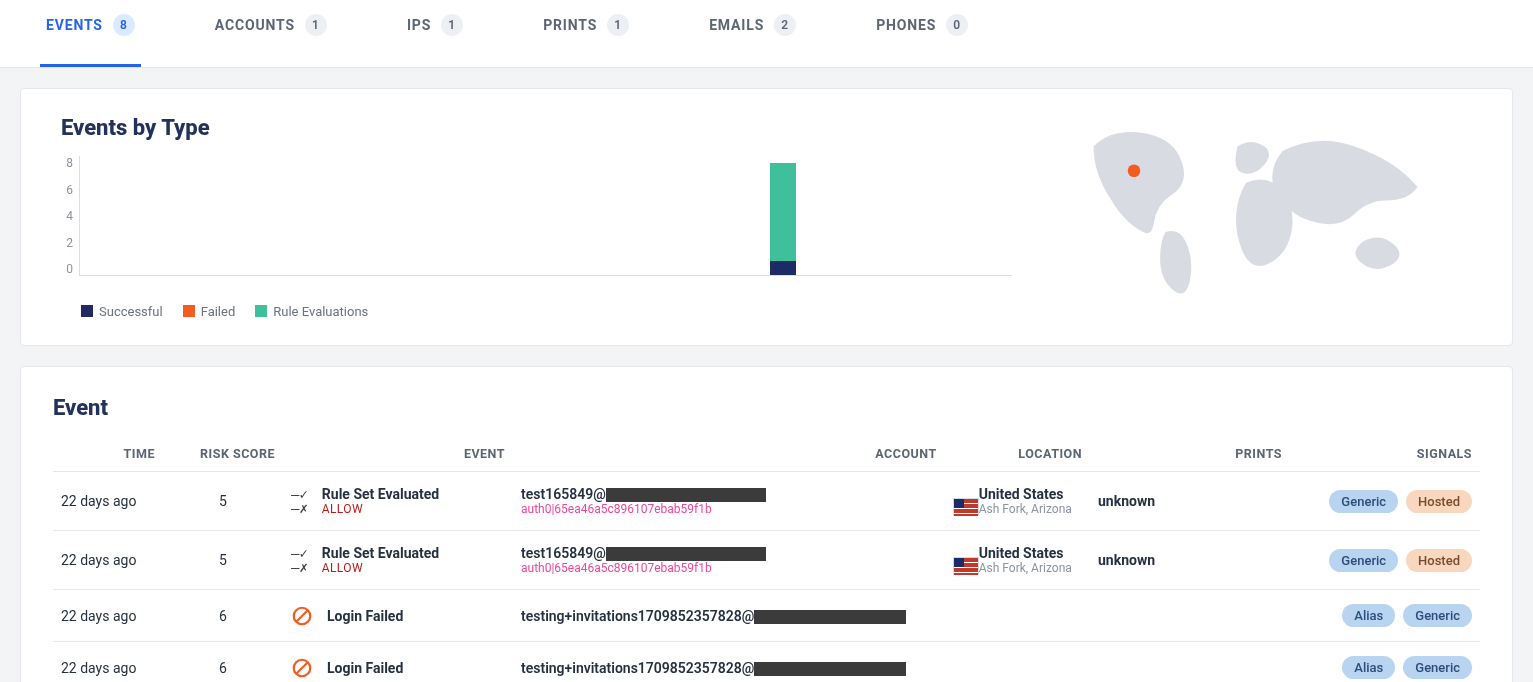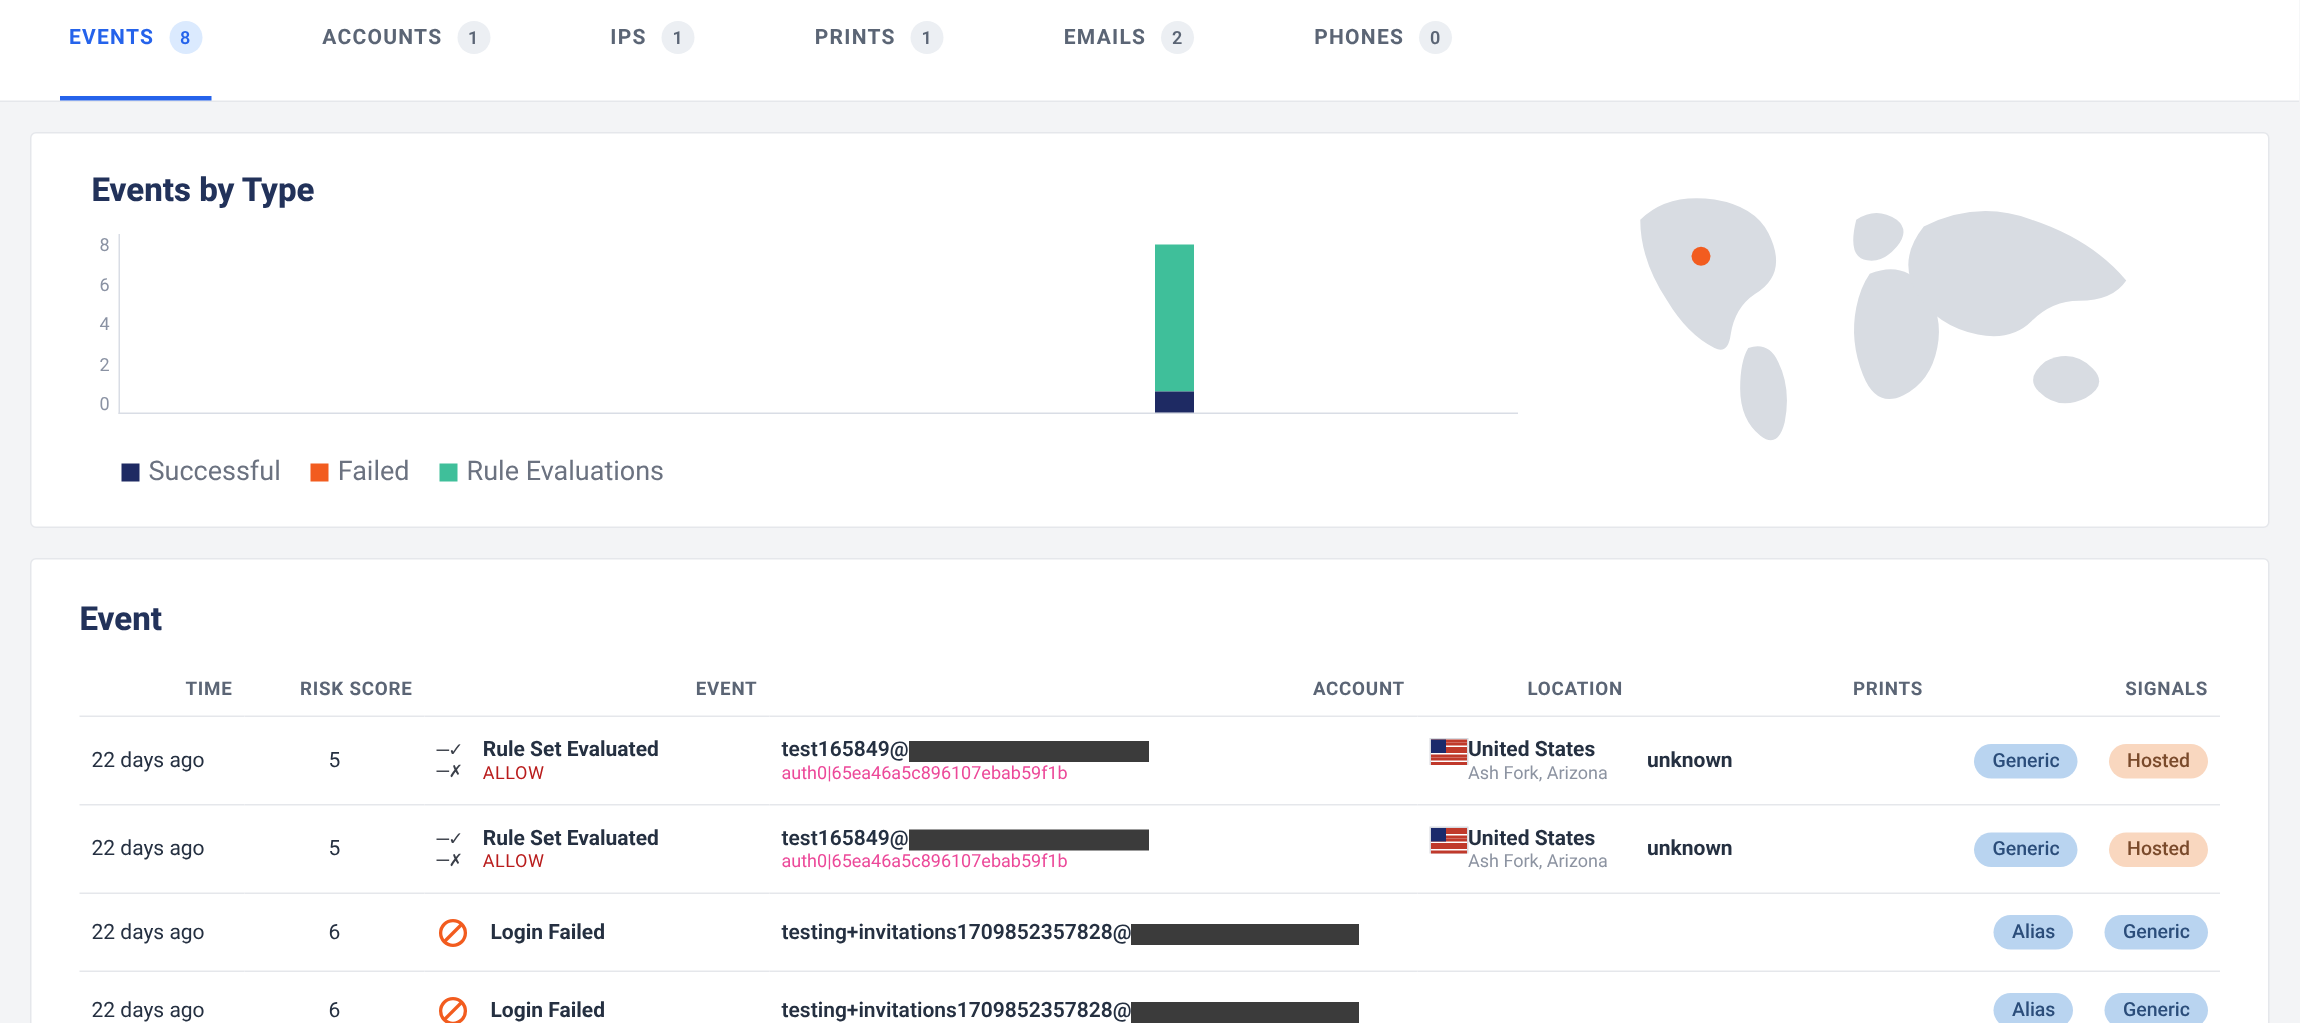--- a/index.html
+++ b/index.html
@@ -60,47 +60,47 @@
   h2.section-title{
     margin:0 0 16px;color:var(--heading);font-size:22px;font-weight:800;
   }
   
   .chart-area{display:flex;height:120px}
   .y-axis{display:flex;flex-direction:column;justify-content:space-between;align-items:flex-end;width:18px;padding-right:6px;color:#8a92a3;font-size:12px}
   .plot{position:relative;flex:1;border-left:1px solid #d9dde5;border-bottom:1px solid #d9dde5}
   .bar{position:absolute;bottom:0;width:26px}
   .bar-seg{width:100%}
   .x-axis{display:flex;margin-top:8px;margin-left:18px;font-size:12px;color:#8a92a3;justify-content:space-between}
-  .legend{display:flex;gap:20px;margin-top:28px;margin-left:20px;font-size:18px;color:#6b7280}
+  .legend{display:flex;gap:20px;margin-top:28px;margin-left:20px;font-size:13px;color:#6b7280}
   .swatch{display:inline-block;width:12px;height:12px;margin-right:6px;vertical-align:-1px}
   
   .map-svg{display:block}
   .land{fill:#d8dce2}
   .marker{fill:#f25c1f}
   
   .panel-table{padding:28px 32px 0 32px}
   table{width:100%;border-collapse:collapse}
   th{
     text-align:right;padding:10px 8px;font-size:12.5px;letter-spacing:.04em;
     color:#5b6575;font-weight:700;border-bottom:1px solid var(--border)
   }
   td{padding:14px 8px;border-bottom:1px solid var(--border);vertical-align:middle;font-size:14px;color:var(--text)}
   .evt-primary{font-weight:700}
   .evt-secondary{font-size:12px;color:#b91c1c;letter-spacing:.03em}
   .evt-cell{display:flex;align-items:center;gap:14px}
   .acct-primary{font-weight:600}
   .acct-secondary{font-size:12px;color:#ec4899}
   .acct-secondary .redact,.acct-primary .redact{display:inline-block;background:#3b3b3b;height:1em;vertical-align:text-bottom}
-  .loc-cell{display:flex;align-items:flex-start;gap:0}
+  .loc-cell{display:flex;align-items:flex-end;gap:0}
   .flag{width:26px;height:18px;border:1px solid #d7dae0;position:relative;background:#fff}
   .flag .stripe{position:absolute;left:0;right:0;height:11%;background:#c0392b}
   .flag .canton{position:absolute;top:0;left:0;width:42%;height:56%;background:#1b2a6b}
   .loc-primary{font-weight:700}
   .loc-secondary{font-size:12px;color:#8c93a1}
-  .badges{display:flex;gap:21px;justify-content:flex-end}
+  .badges{display:flex;gap:8px;justify-content:flex-end}
   .badge{padding:4px 12px;border-radius:12px;font-size:13px;font-weight:500}
   .badge-blue{background:var(--badge-blue-bg);color:var(--badge-blue-tx)}
   .badge-orange{background:var(--badge-orange-bg);color:var(--badge-orange-tx)}
   .ruleset-icon{font-family:monospace;font-size:14px;line-height:1;color:#3a3f49}
   .deny-icon svg{display:block}
   .risk{text-align:center}
   .col-time{width:110px}
   .col-risk{width:120px}
   .col-event{width:230px}
   .col-device{width:200px}

